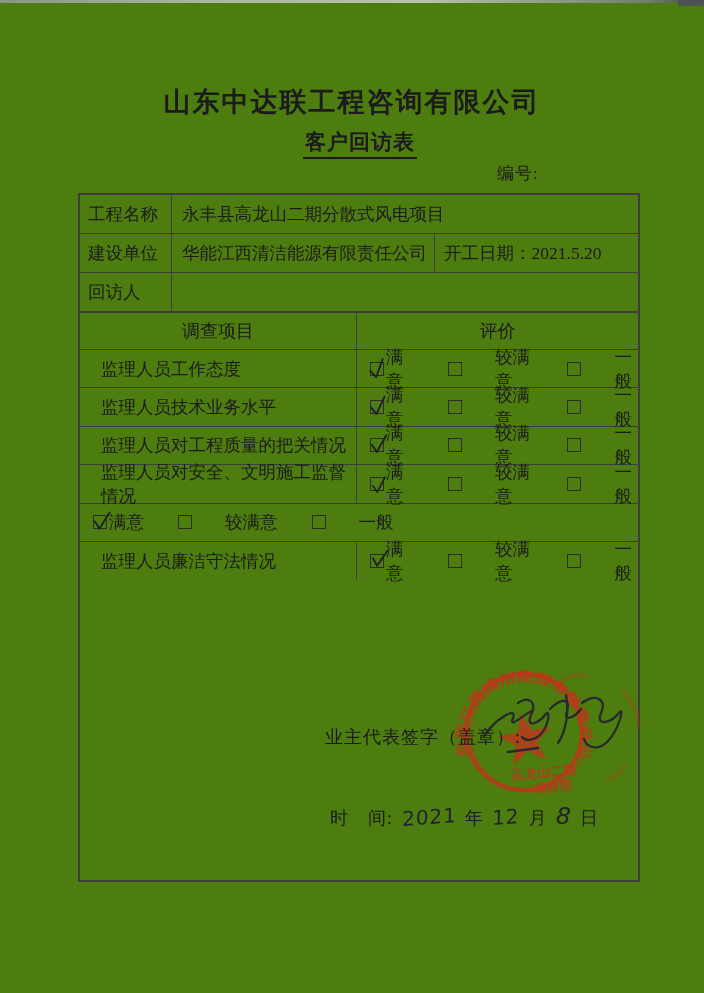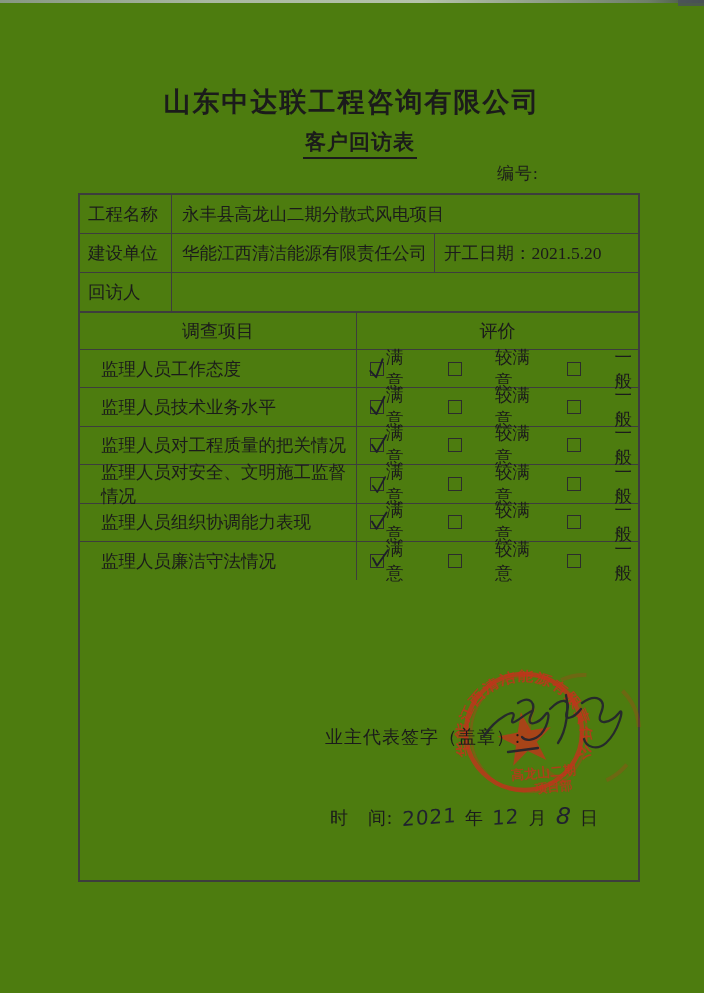--- a/index.html
+++ b/index.html
@@ -186,21 +186,20 @@
               <span class="optlabel">较满意</span>
             </span>
             <span class="opt">
               <span class="cb"></span>
               <span class="optlabel">一般</span>
             </span>
           </div>
   </div>
 
   <div class="trow hsr survey-row">
-    <div class="tcell sr-label brd-r">监理人员组织协调能力表现</div>
     <div class="tcell sr-opts">
             <span class="opt">
               <span class="cb">
                 <svg width="20" height="22" viewBox="0 0 20 22">
                   <path d="M3 12 L8 19 L17 2" fill="none" stroke="#1e1f29" stroke-width="1.9" stroke-linecap="round" stroke-linejoin="round"></path>
                 </svg>
               </span>
               <span class="optlabel">满意</span>
             </span>
             <span class="opt">

